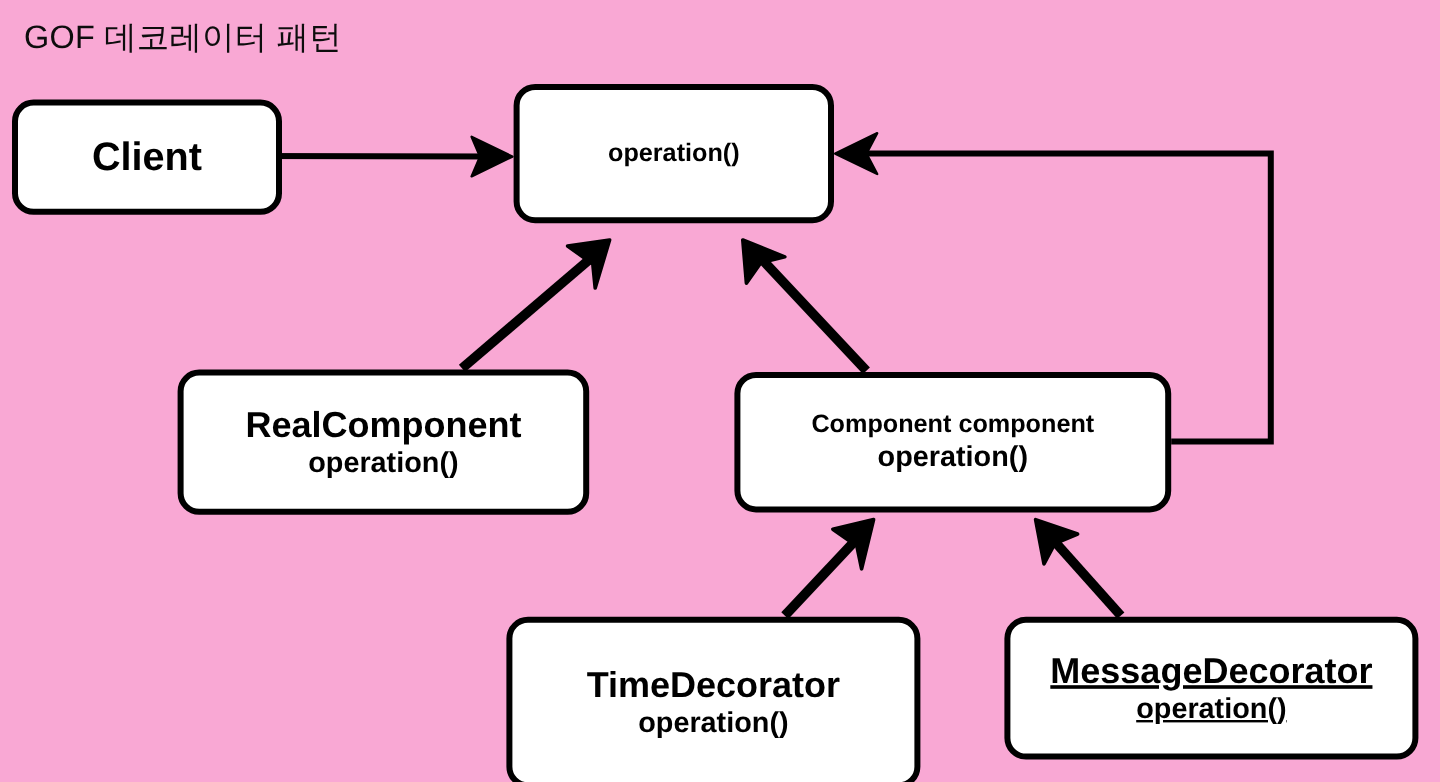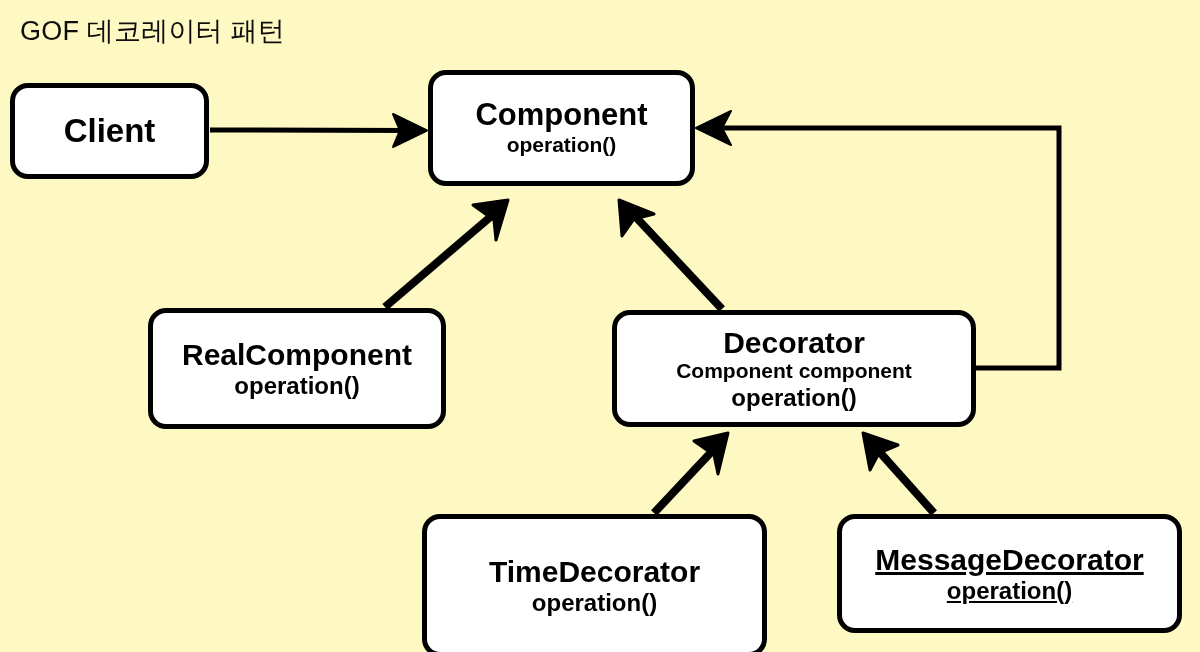--- a/index.html
+++ b/index.html
@@ -12,21 +12,21 @@
     width: 1200px;
     height: 652px;
     overflow: hidden;
     font-family: "Liberation Sans", "DejaVu Sans", sans-serif;
     color: #000000;
   }
   #canvas {
     position: relative;
     width: 1200px;
     height: 652px;
-    background: #fef9c3;
+    background: #f9a8d4;
   }
   #diagram-svg {
     position: absolute;
     left: 0;
     top: 0;
     width: 1200px;
     height: 652px;
   }
   .diagram-title {
     position: absolute;
@@ -63,23 +63,23 @@
     line-height: 1.18;
     white-space: nowrap;
   }
   .cls-op {
     font-size: 24px;
     font-weight: 700;
     line-height: 1.15;
     white-space: nowrap;
   }
   
-  #box-client       { left: 10px;  top: 83px;  width: 199px; height: 96px; }
+  #box-client       { left: 10px;  top: 83px;  width: 225px; height: 96px; }
   #box-component    { left: 428px; top: 70px;  width: 267px; height: 116px; }
-  #box-realcomponent{ left: 148px; top: 308px; width: 298px; height: 121px; }
+  #box-realcomponent{ left: 148px; top: 308px; width: 343px; height: 121px; }
   #box-decorator    { left: 612px; top: 310px; width: 364px; height: 117px; }
   #box-timedecorator{ left: 422px; top: 514px; width: 345px; height: 143px; }
   #box-messagedecorator { left: 837px; top: 514px; width: 345px; height: 119px; text-decoration: underline; }
   #box-client .cls-name { font-size: 33px; }
   #box-component .cls-name { font-size: 31px; }
 </style>
 </head>
 <body>
 
 <div id="canvas">
@@ -123,31 +123,29 @@
       <path d="M 934 513 L 876 448" stroke="#000000" stroke-width="8" fill="none" stroke-linecap="butt"></path>
       <path d="M 863 433 L 870 470 L 879 453 L 898 445 Z" fill="#000000" stroke="#000000" stroke-width="3" stroke-linejoin="round"></path>
     </g>
   </svg>
 
   <div class="uml-box" id="box-client">
     <div class="cls-name">Client</div>
   </div>
 
   <div class="uml-box" id="box-component">
-    <div class="cls-name">Component</div>
     <div class="cls-attr">operation()</div>
   </div>
 
   <div class="uml-box" id="box-realcomponent">
     <div class="cls-name">RealComponent</div>
     <div class="cls-op">operation()</div>
   </div>
 
   <div class="uml-box" id="box-decorator">
-    <div class="cls-name">Decorator</div>
     <div class="cls-attr">Component component</div>
     <div class="cls-op">operation()</div>
   </div>
 
   <div class="uml-box" id="box-timedecorator">
     <div class="cls-name">TimeDecorator</div>
     <div class="cls-op">operation()</div>
   </div>
 
   <div class="uml-box" id="box-messagedecorator">

